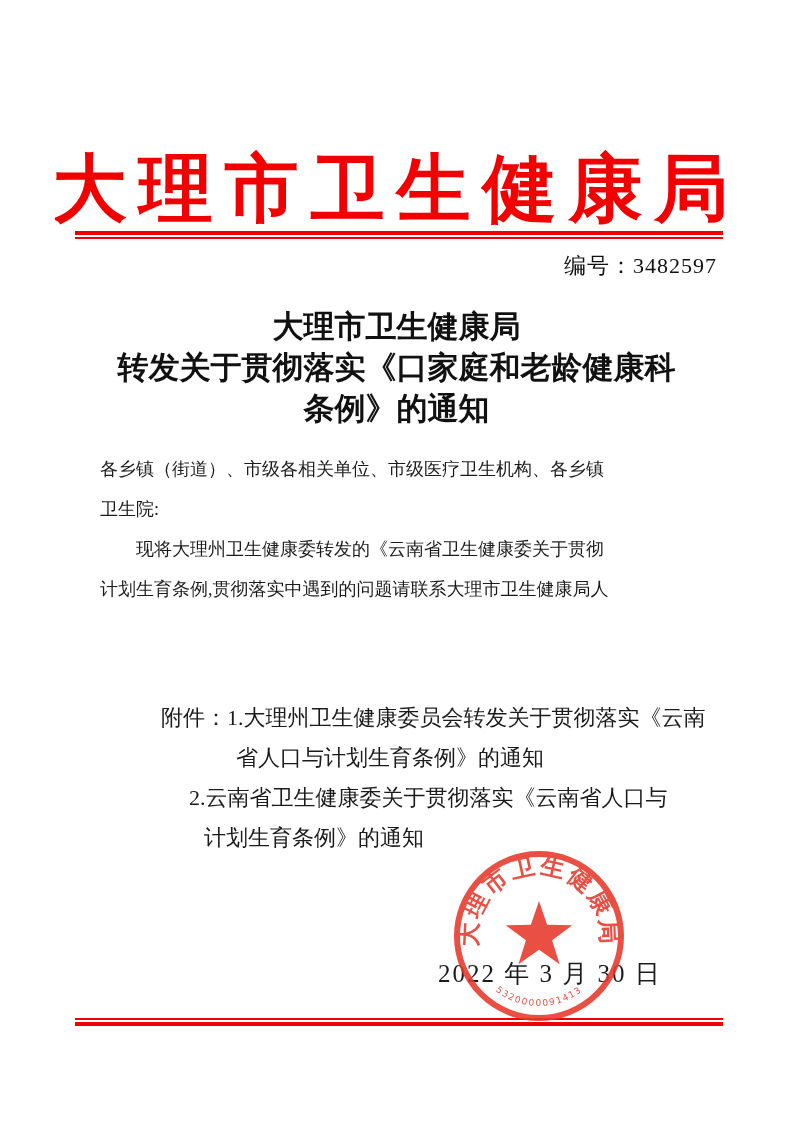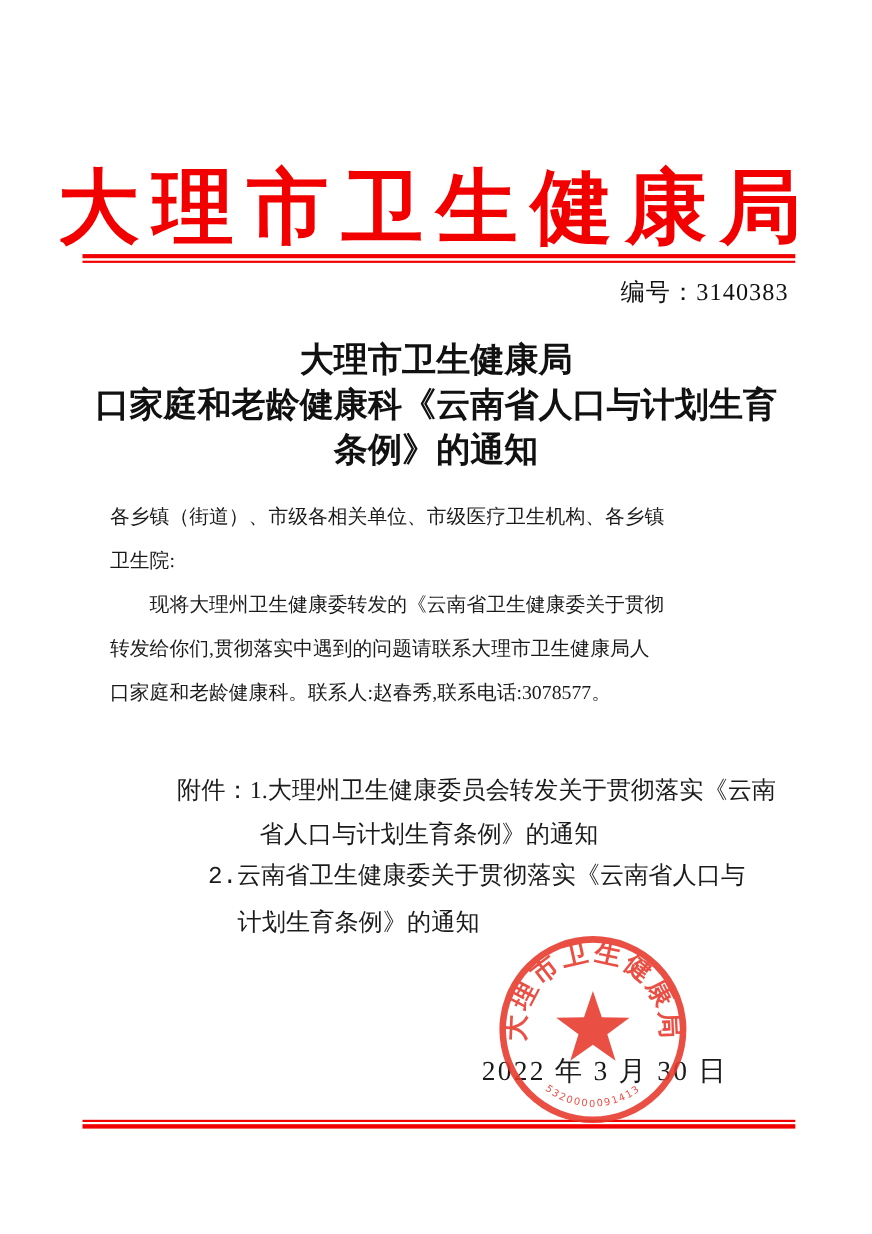--- a/index.html
+++ b/index.html
@@ -45,22 +45,22 @@
   }
   .body-text div{white-space:nowrap;}
   .indent{ text-indent:2em; }
   .attachments{
     position:absolute;left:0;top:698px;width:793px;
     font-size:22px;line-height:40px;color:#1b1b1b;
   }
   .attachments div{position:absolute;white-space:nowrap;}
   .att-0{left:137px;top:0px;margin-left:24px;}
   .att-1{left:212px;top:40px;margin-left:24px;}
-  .att-2{left:189px;top:80px;font-family:Liberation Mono, monospace;}
-  .att-3{left:216px;top:120px;}
+  .att-2{left:189px;top:80px;}
+  .att-3{left:204px;top:120px;}
   .doc-date{
     position:absolute;left:438px;top:957px;
     font-size:25px;letter-spacing:2px;color:#1b1b1b;
     z-index:1;white-space:nowrap;
   }
   .seal{
     position:absolute;left:451px;top:848px;width:176px;height:176px;
     z-index:2;opacity:0.88;
   }
   .seal svg{display:block;width:176px;height:176px;}
@@ -71,34 +71,33 @@
 <div class="page">
 
   <div class="letterhead">大理市卫生健康局</div>
 
   <div class="rule rule-top">
     <div class="thick"></div>
     <div class="gap"></div>
     <div class="thin"></div>
   </div>
 
-  <div class="doc-number">编号：3140383</div>
+  <div class="doc-number">编号：3482597</div>
 
   <div class="doc-title">
     <div>大理市卫生健康局</div>
-    <div>口家庭和老龄健康科《云南省人口与计划生育</div>
+    <div>转发关于贯彻落实《口家庭和老龄健康科</div>
     <div>条例》的通知</div>
   </div>
 
   <div class="body-text">
     <div>各乡镇（街道）、市级各相关单位、市级医疗卫生机构、各乡镇</div>
     <div>卫生院:</div>
     <div class="indent">现将大理州卫生健康委转发的《云南省卫生健康委关于贯彻</div>
-    <div>转发给你们,贯彻落实中遇到的问题请联系大理市卫生健康局人</div>
-    <div>口家庭和老龄健康科。联系人:赵春秀,联系电话:3078577。</div>
+    <div>计划生育条例,贯彻落实中遇到的问题请联系大理市卫生健康局人</div>
   </div>
 
   <div class="attachments">
     <div class="att-0">附件：1.大理州卫生健康委员会转发关于贯彻落实《云南</div>
     <div class="att-1">省人口与计划生育条例》的通知</div>
     <div class="att-2">2.云南省卫生健康委关于贯彻落实《云南省人口与</div>
     <div class="att-3">计划生育条例》的通知</div>
   </div>
 
   <div class="doc-date">2022 年 3 月 30 日</div>

